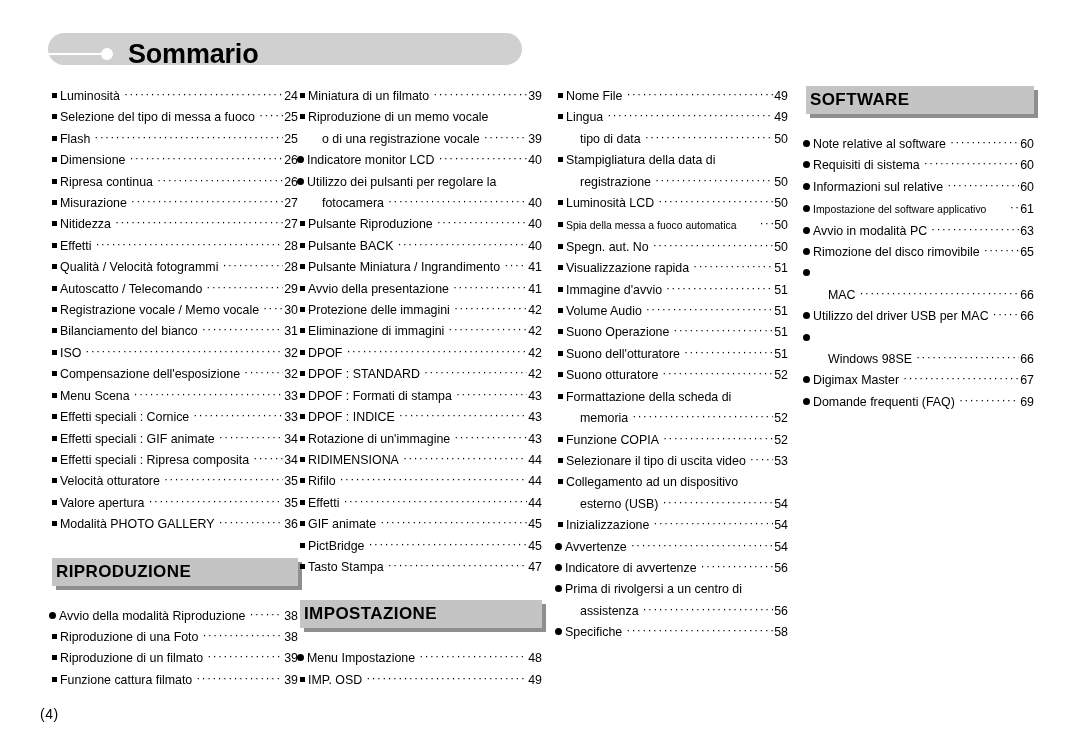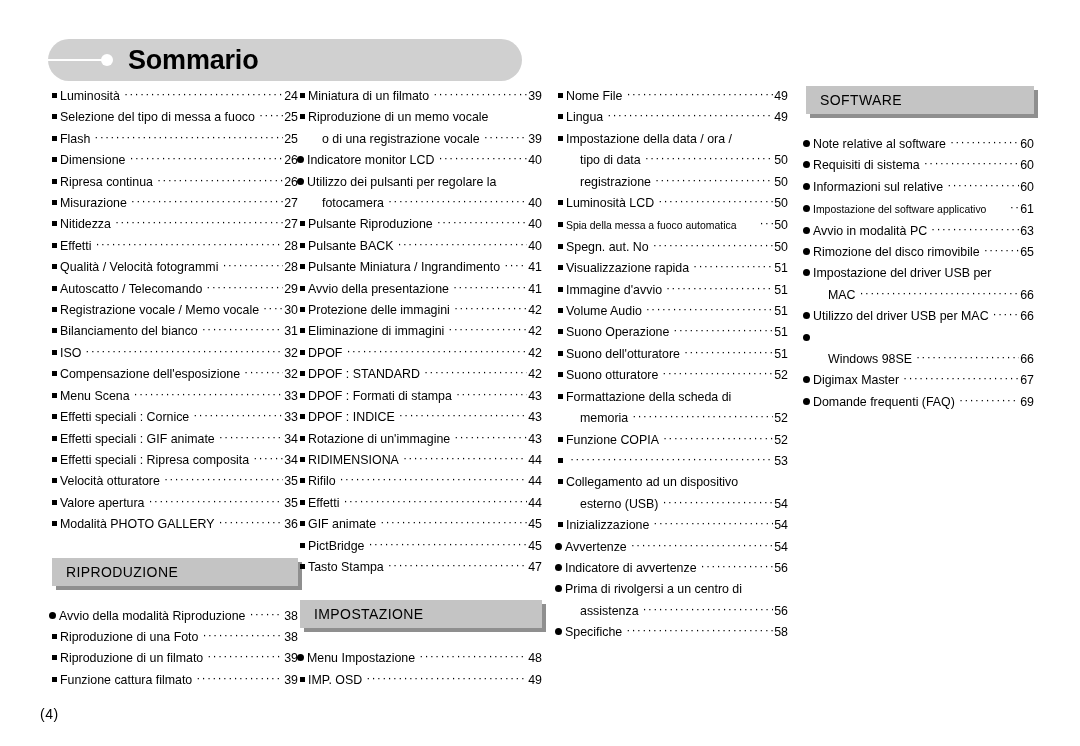--- a/index.html
+++ b/index.html
@@ -13,23 +13,23 @@
     font-family: "Liberation Sans", sans-serif;
     color: #000000;
     position: relative;
     overflow: hidden;
   }
 
   
   .banner {
     position: absolute;
     left: 48px;
-    top: 39px;
+    top: 33px;
     width: 474px;
-    height: 42px;
+    height: 32px;
     background: #d0d0d0;
     border-radius: 21px;
     display: flex;
     align-items: center;
   }
   .banner-marker {
     position: absolute;
     left: 0px;
     top: 20px;
     width: 60px;
@@ -145,23 +145,23 @@
     position: relative;
     background: #c4c4c4;
     height: 28px;
     box-shadow: 4px 4px 0 0 #8f8f8f;
     margin-top: 22px;
     margin-bottom: 20px;
     display: flex;
     align-items: center;
   }
   .section-head .st {
-    font-size: 14px;
-    font-weight: normal;
-    padding-left: 14px;
+    font-size: 17px;
+    font-weight: bold;
+    padding-left: 4px;
     letter-spacing: 0.4px;
   }
   .section-head.first { margin-top: 0; }
 
   
   .footer {
     position: absolute;
     left: 40px;
     top: 706px;
     font-size: 14px;
@@ -590,32 +590,32 @@
     </div>
     <div class="entry">
       <div class="row">
         <span class="bullet square"></span>
         <span class="label">Lingua</span>
         <span class="leader">···································································</span>
         <span class="page">49</span>
       </div>
     </div>
     <div class="entry">
-      <div class="row">
-        <span class="bullet square"></span>
-        <span class="label">Impostazione della data / ora /</span>
-      </div>
       <div class="row cont">
         <span class="bullet none"></span>
         <span class="label">tipo di data</span>
         <span class="leader">···································································</span>
         <span class="page">50</span>
       </div>
     </div>
     <div class="entry">
+      <div class="row">
+        <span class="bullet square"></span>
+        <span class="label">Stampigliatura della data di</span>
+      </div>
       <div class="row cont">
         <span class="bullet none"></span>
         <span class="label">registrazione</span>
         <span class="leader">···································································</span>
         <span class="page">50</span>
       </div>
     </div>
     <div class="entry">
       <div class="row">
         <span class="bullet square"></span>
@@ -704,20 +704,21 @@
       <div class="row">
         <span class="bullet square"></span>
         <span class="label">Funzione COPIA</span>
         <span class="leader">···································································</span>
         <span class="page">52</span>
       </div>
     </div>
     <div class="entry">
       <div class="row">
         <span class="bullet square"></span>
+        <span class="label">Selezionare il tipo di uscita video</span>
         <span class="leader">···································································</span>
         <span class="page">53</span>
       </div>
     </div>
     <div class="entry">
       <div class="row">
         <span class="bullet square"></span>
         <span class="label">Collegamento ad un dispositivo</span>
       </div>
       <div class="row cont">
@@ -820,21 +821,20 @@
       <div class="row">
         <span class="bullet circle"></span>
         <span class="label">Rimozione del disco rimovibile</span>
         <span class="leader">···································································</span>
         <span class="page">65</span>
       </div>
     </div>
     <div class="entry">
       <div class="row">
         <span class="bullet circle"></span>
-        <span class="label">Impostazione del driver USB per</span>
       </div>
       <div class="row cont">
         <span class="bullet none"></span>
         <span class="label">MAC</span>
         <span class="leader">···································································</span>
         <span class="page">66</span>
       </div>
     </div>
     <div class="entry">
       <div class="row">

